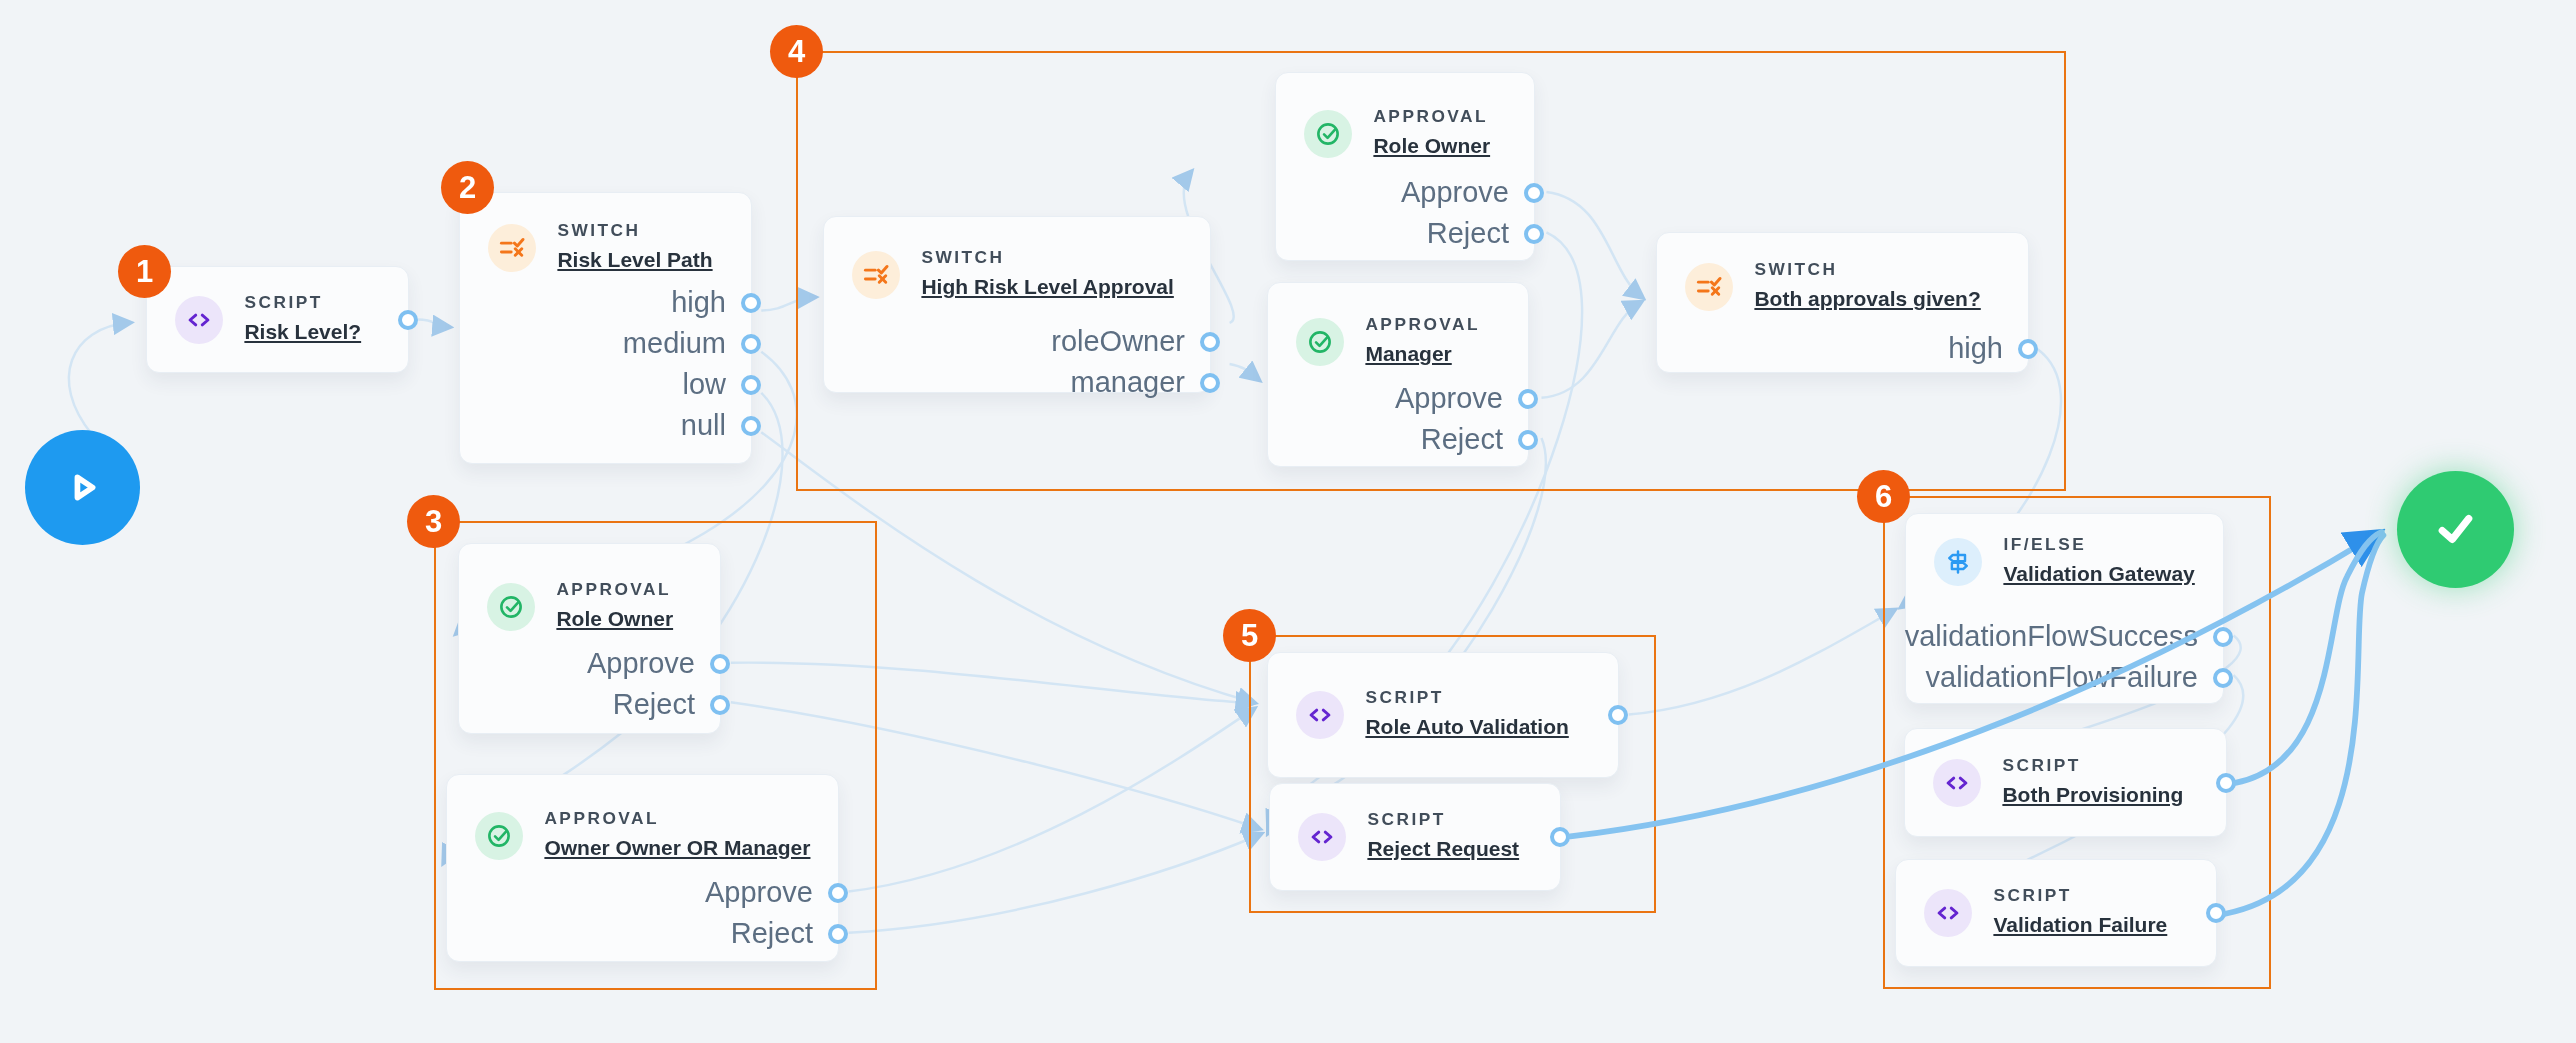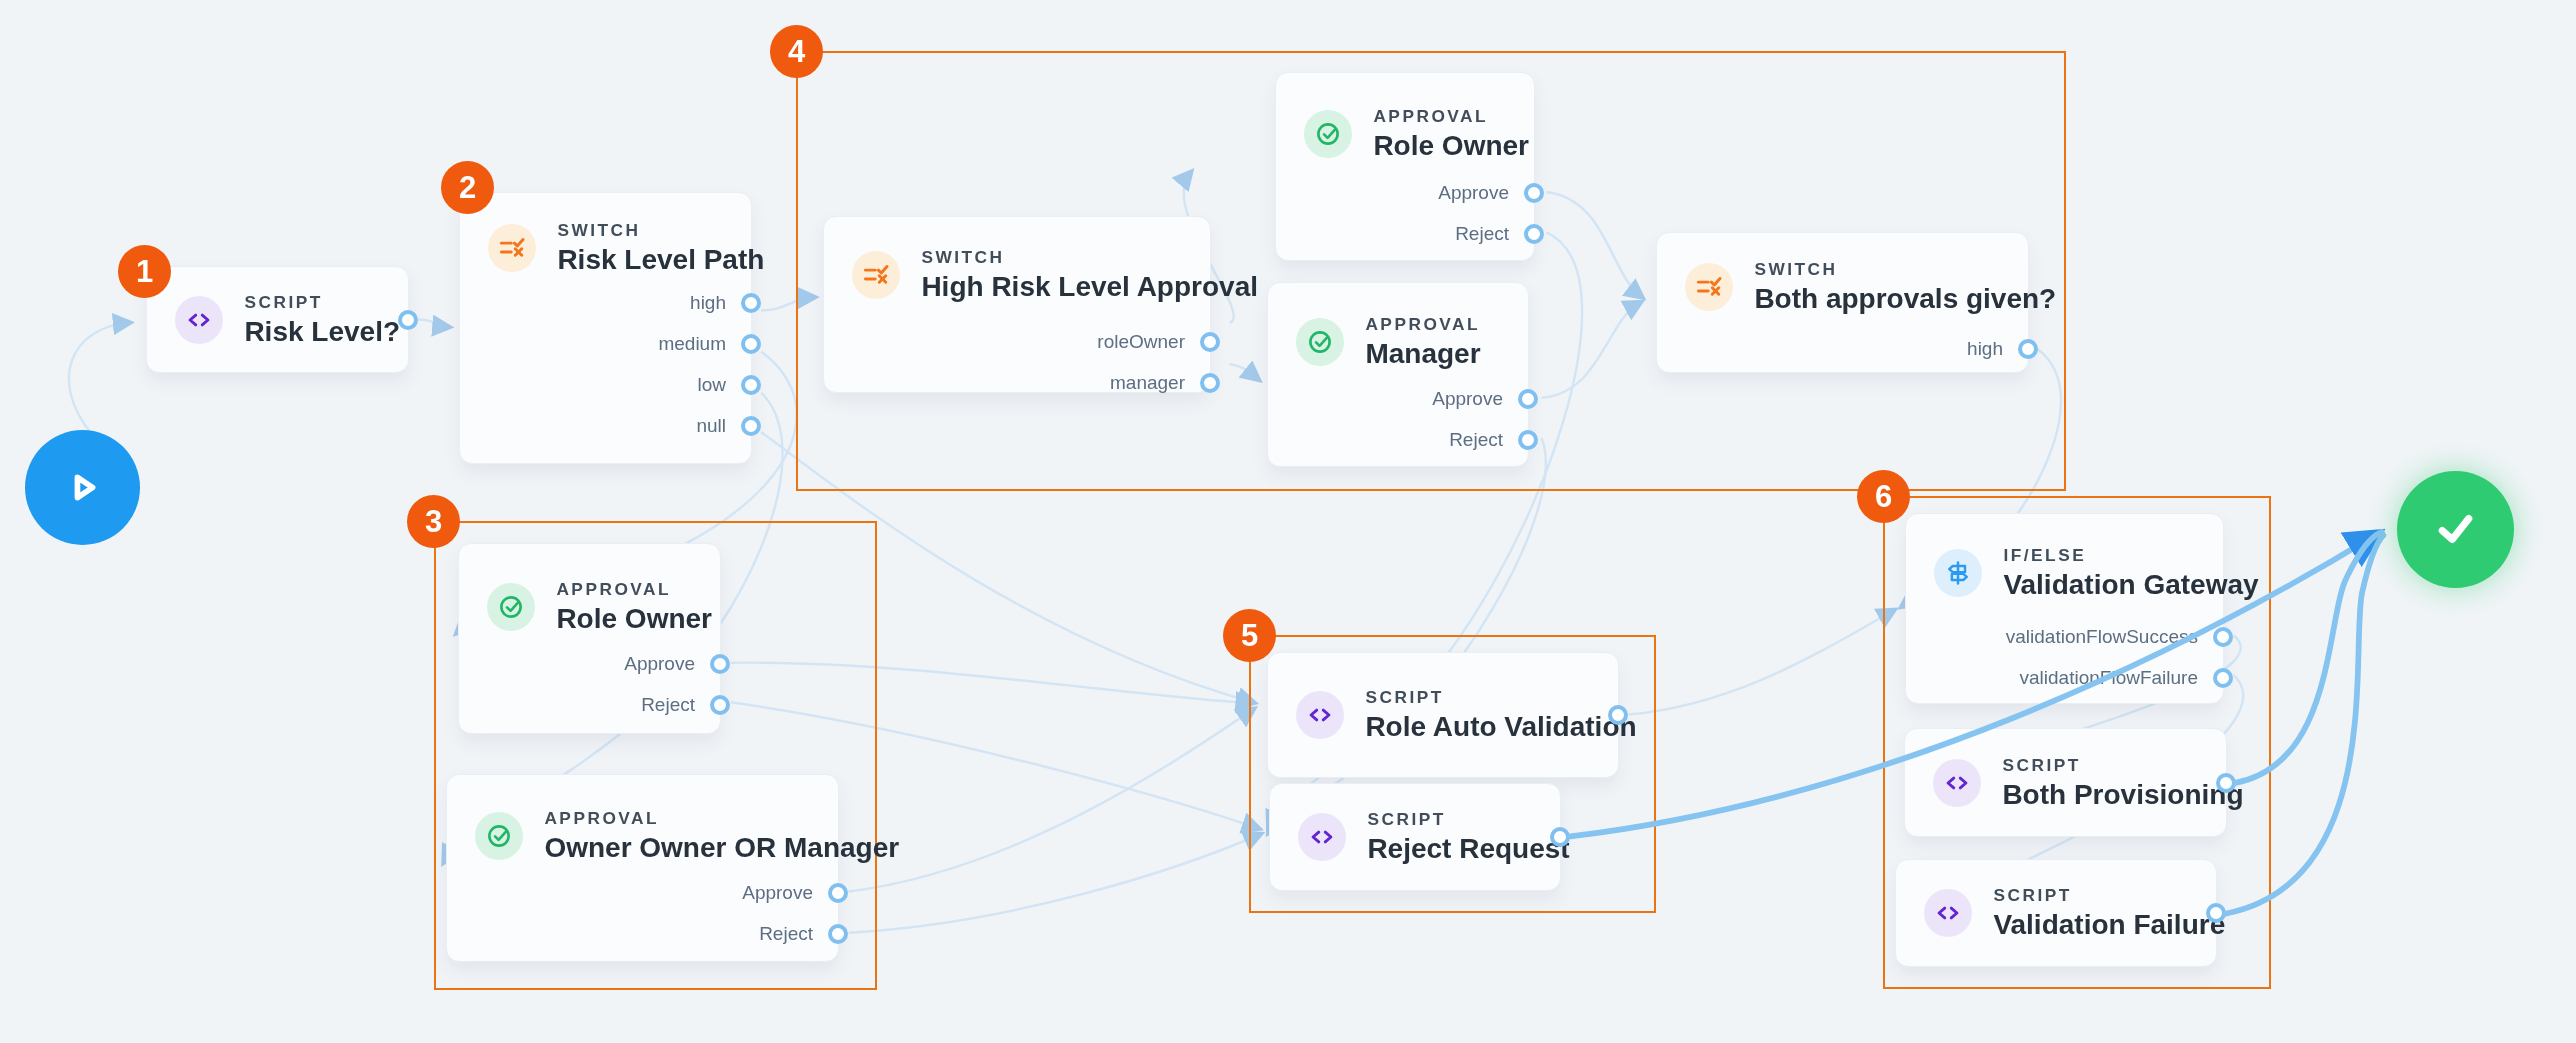--- a/index.html
+++ b/index.html
@@ -12,24 +12,24 @@
         box-shadow:0 8.2px 18px rgba(40,60,90,.07);z-index:2;box-sizing:border-box;}
   .nhead{position:absolute;left:28px;display:flex;align-items:center;gap:21.4px;}
   .nhead.center{top:50%;transform:translateY(-50%);}
   .icon-circle{width:48px;height:48px;border-radius:50%;display:flex;align-items:center;justify-content:center;flex:none;}
   .ic-script{background:#ece5fa;}
   .ic-switch{background:#fdeeda;}
   .ic-approval{background:#d8f3e4;}
   .ic-ifelse{background:#ddeffc;}
   .ntxt{display:flex;flex-direction:column;}
   .ntype{font-size:17.3px;letter-spacing:2.5px;color:#414d5a;font-weight:600;line-height:21.4px;}
-  .ntitle{font-size:28px;font-weight:700;color:#28323d;line-height:33px;margin-top:1.6px;white-space:nowrap;}
+  .ntitle{font-size:21px;font-weight:700;color:#28323d;line-height:33px;margin-top:1.6px;white-space:nowrap;text-decoration:underline;}
   .ports{position:absolute;right:-10px;left:0;display:flex;flex-direction:column;}
   .port-row{height:41px;display:flex;align-items:center;justify-content:flex-end;gap:15px;}
-  .plabel{font-size:19px;color:#5c6e82;white-space:nowrap;}
+  .plabel{font-size:29px;color:#5c6e82;white-space:nowrap;}
   .pdot{box-sizing:border-box;width:20px;height:20px;border:4.1px solid #7fc0f1;background:#fff;border-radius:50%;flex:none;}
   .pdot-abs{position:absolute;right:-10px;top:50%;transform:translateY(-50%);}
   .badge{position:absolute;width:53px;height:53px;border-radius:50%;background:#ef5a0e;color:#fff;
          display:flex;align-items:center;justify-content:center;font-size:31px;font-weight:700;z-index:5;}
   .terminal{position:absolute;border-radius:50%;display:flex;align-items:center;justify-content:center;z-index:4;}
   .start-node{width:115px;height:115px;background:#1e9af0;}
   .end-node{width:117px;height:117px;background:#2fcb72;box-shadow:0 0 31px rgba(47,203,114,.45);}
 </style>
 </head>
 <body>
@@ -306,21 +306,21 @@
       </span>
       <span class="ntxt">
         <span class="ntype">SCRIPT</span>
         <span class="ntitle">Reject Request</span>
       </span>
     </div>
     <span class="pdot pdot-abs"></span>
   </div>
 
   <div class="node" style="left:1905px;top:513px;width:319px;height:191px">
-    <div class="nhead" style="top:31px">
+    <div class="nhead" style="top:20px">
       <span class="icon-circle ic-ifelse">
         <svg width="28" height="28" viewBox="0 0 32 32" fill="none" stroke="#2b9af3" stroke-width="2.8" stroke-linecap="round" stroke-linejoin="round">
             <path d="M16 4 v24"></path>
             <path d="M24 8 H10 L6 11.5 L10 15 H24 Z"></path>
             <path d="M9 17 H22 L26 20.5 L22 24 H9 Z"></path>
           </svg>
       </span>
       <span class="ntxt">
         <span class="ntype">IF/ELSE</span>
         <span class="ntitle">Validation Gateway</span>

